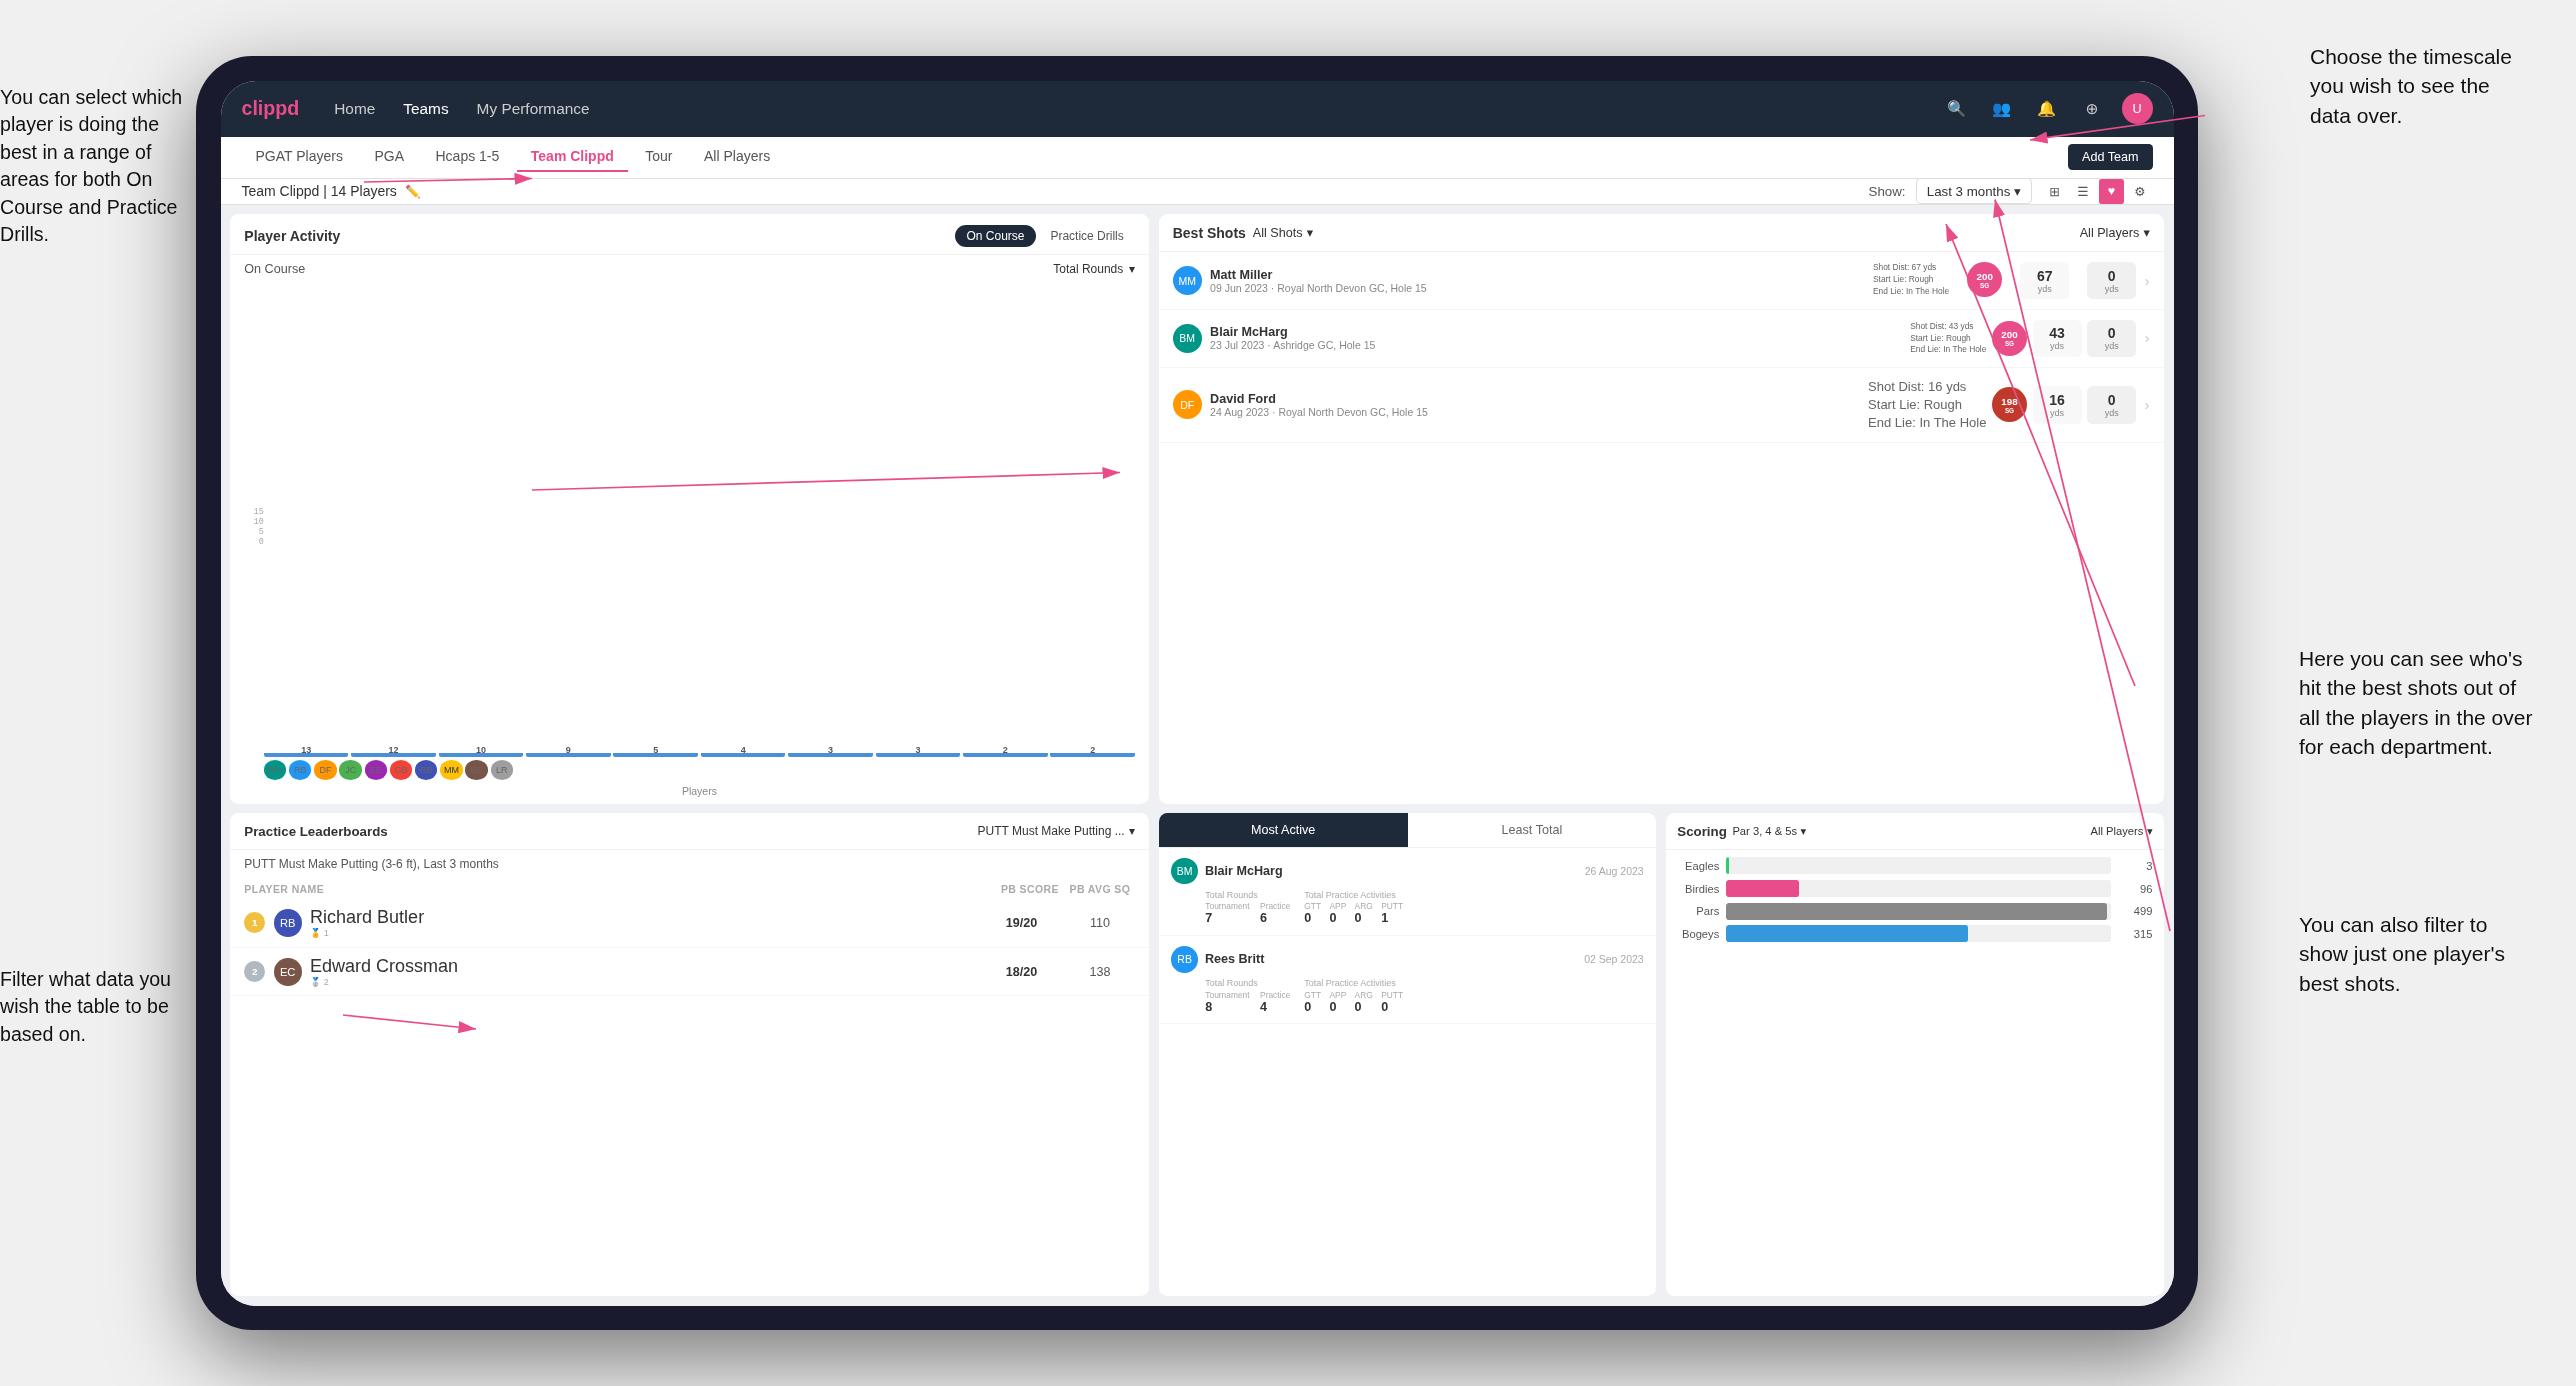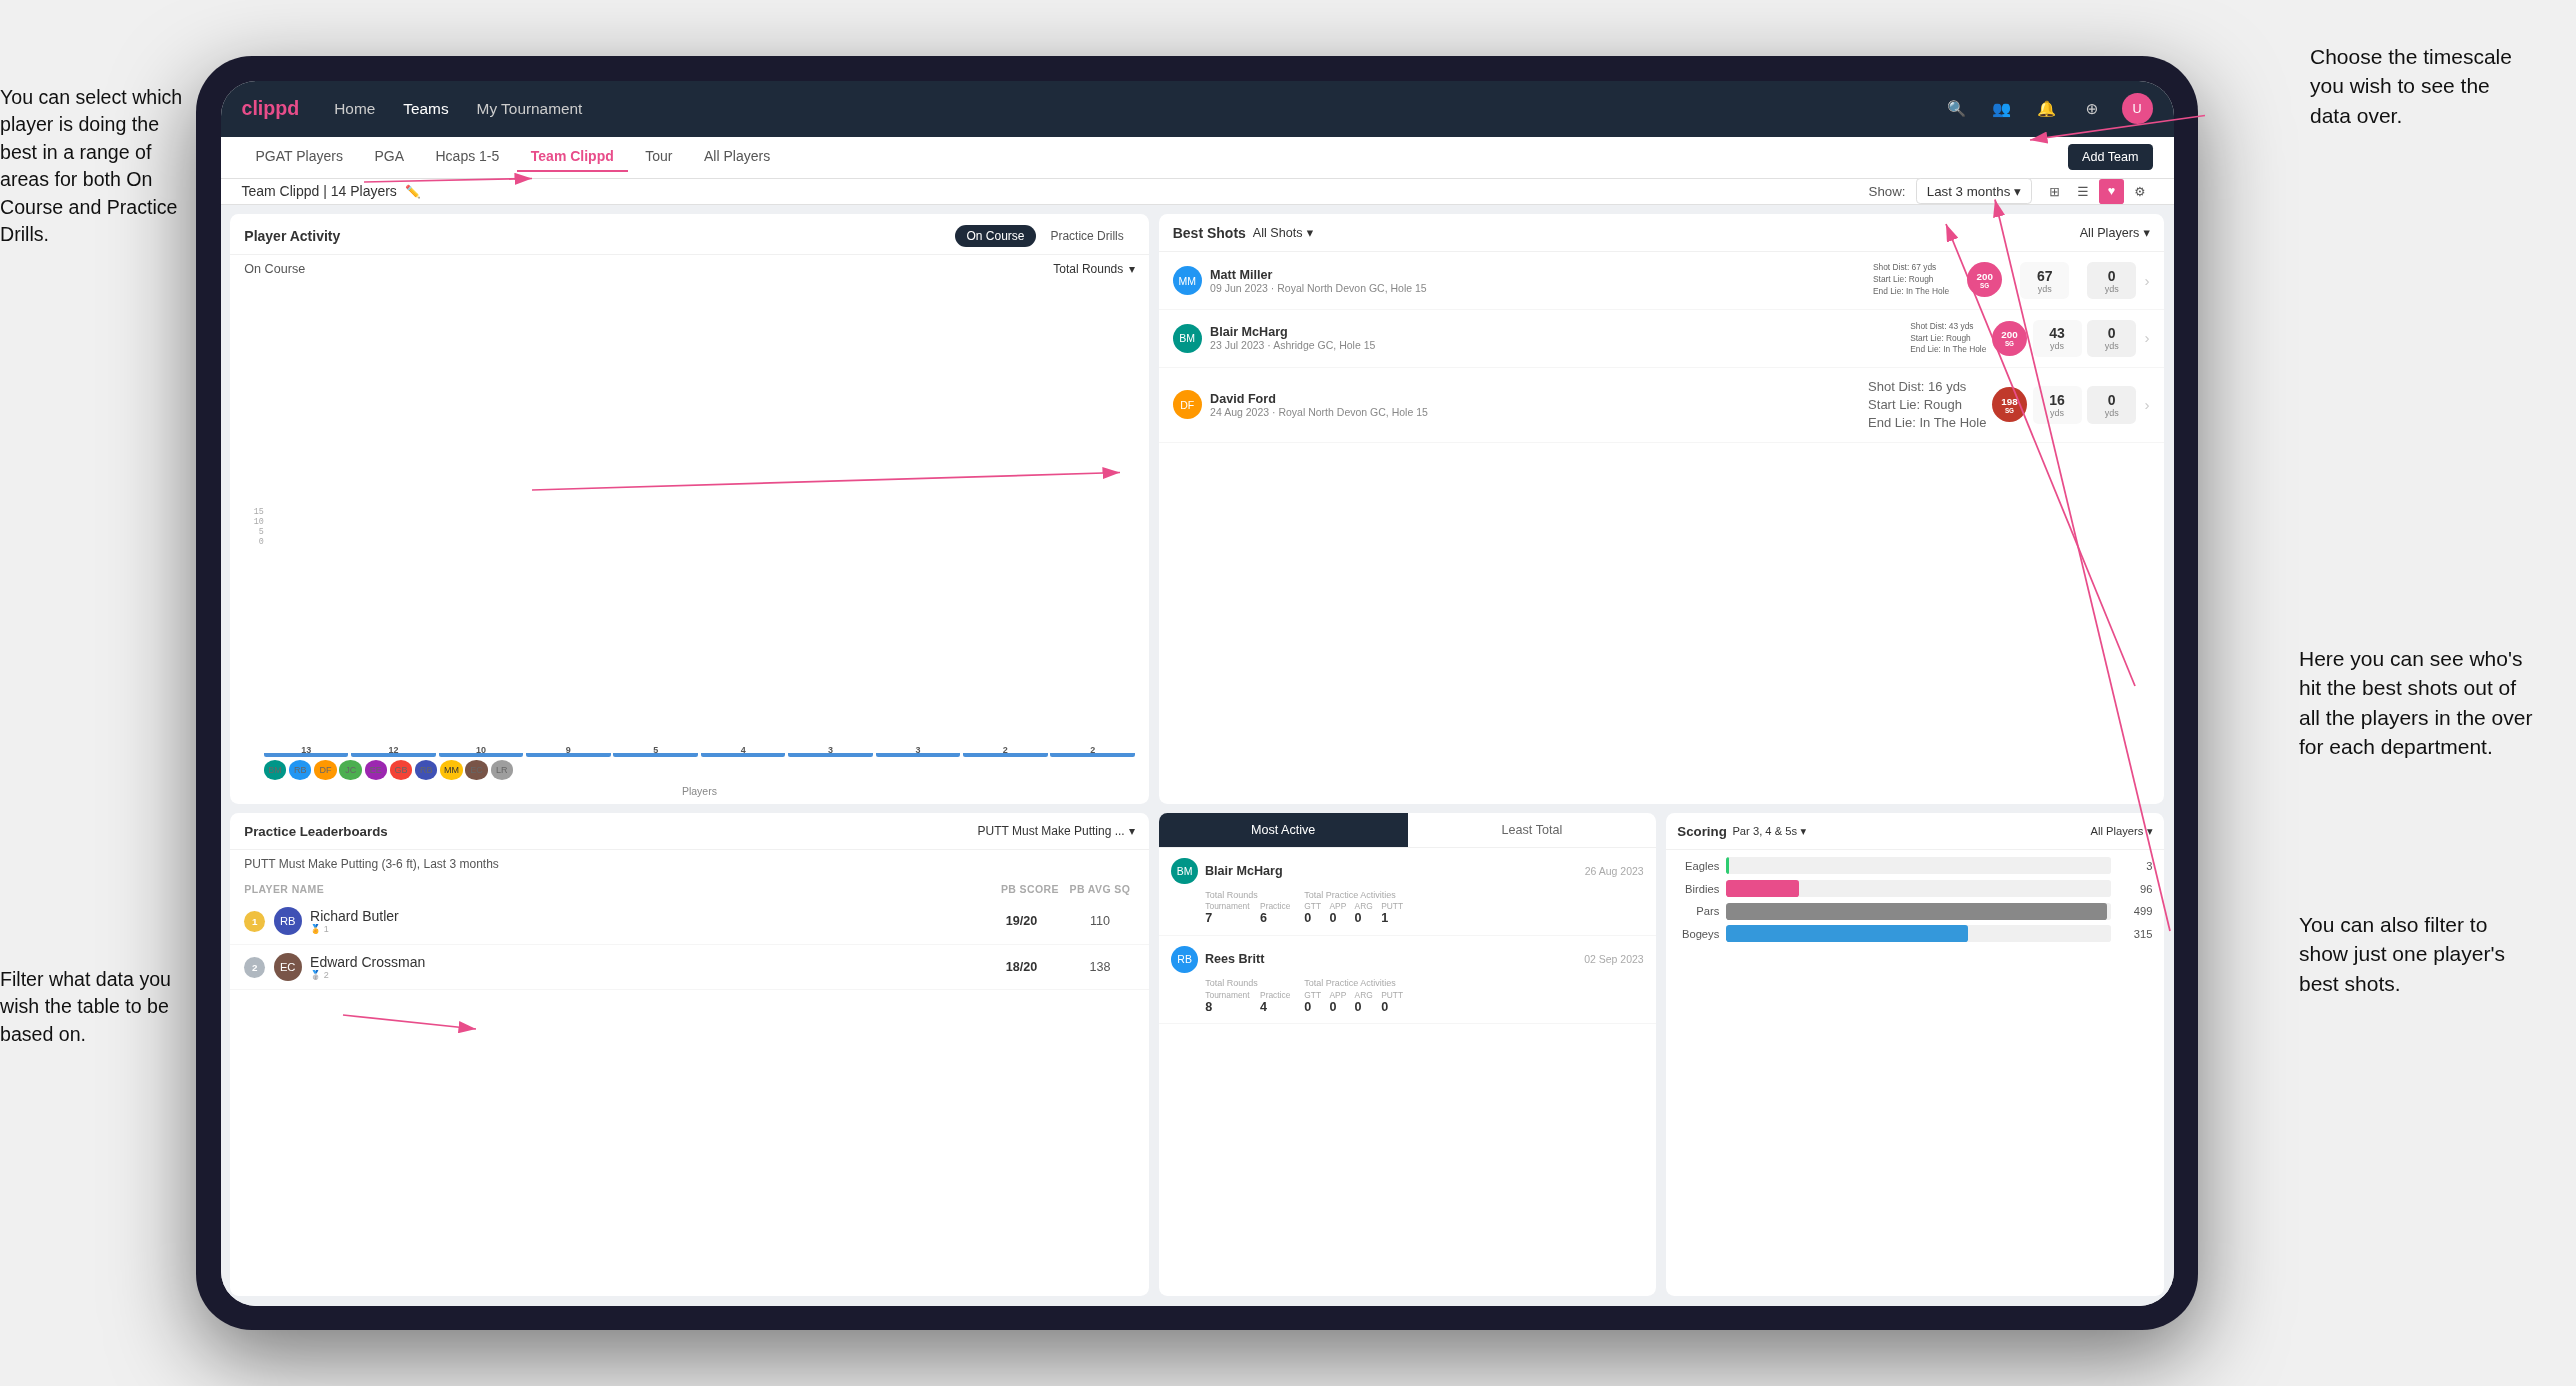--- a/index.html
+++ b/index.html
@@ -518,21 +518,21 @@
       flex-shrink: 0;
       display: flex;
       align-items: center;
       justify-content: center;
       font-size: 11.2px;
       color: #666;
     }
 
     .lb-player-name {
       flex: 1;
-      font-size: 14px;
+      font-size: 18px;
       color: #333;
     }
 
     .lb-score {
       width: 70px;
       text-align: center;
       font-size: 12.6px;
       font-weight: 600;
       color: #333;
     }
@@ -720,21 +720,21 @@
 </div>
 
 <div class="tablet">
   <div class="tablet-screen">
 
     <div class="navbar">
       <div class="nav-logo">clippd</div>
       <div class="nav-links">
         <div class="nav-link">Home</div>
         <div class="nav-link active">Teams</div>
-        <div class="nav-link">My Tournament</div>
+        <div class="nav-link">My Performance</div>
       </div>
       <div class="nav-icons">
         <div class="nav-icon-btn">🔍</div>
         <div class="nav-icon-btn">👥</div>
         <div class="nav-icon-btn">🔔</div>
         <div class="nav-icon-btn">⊕</div>
         <div class="nav-avatar">U</div>
       </div>
     </div>
 

